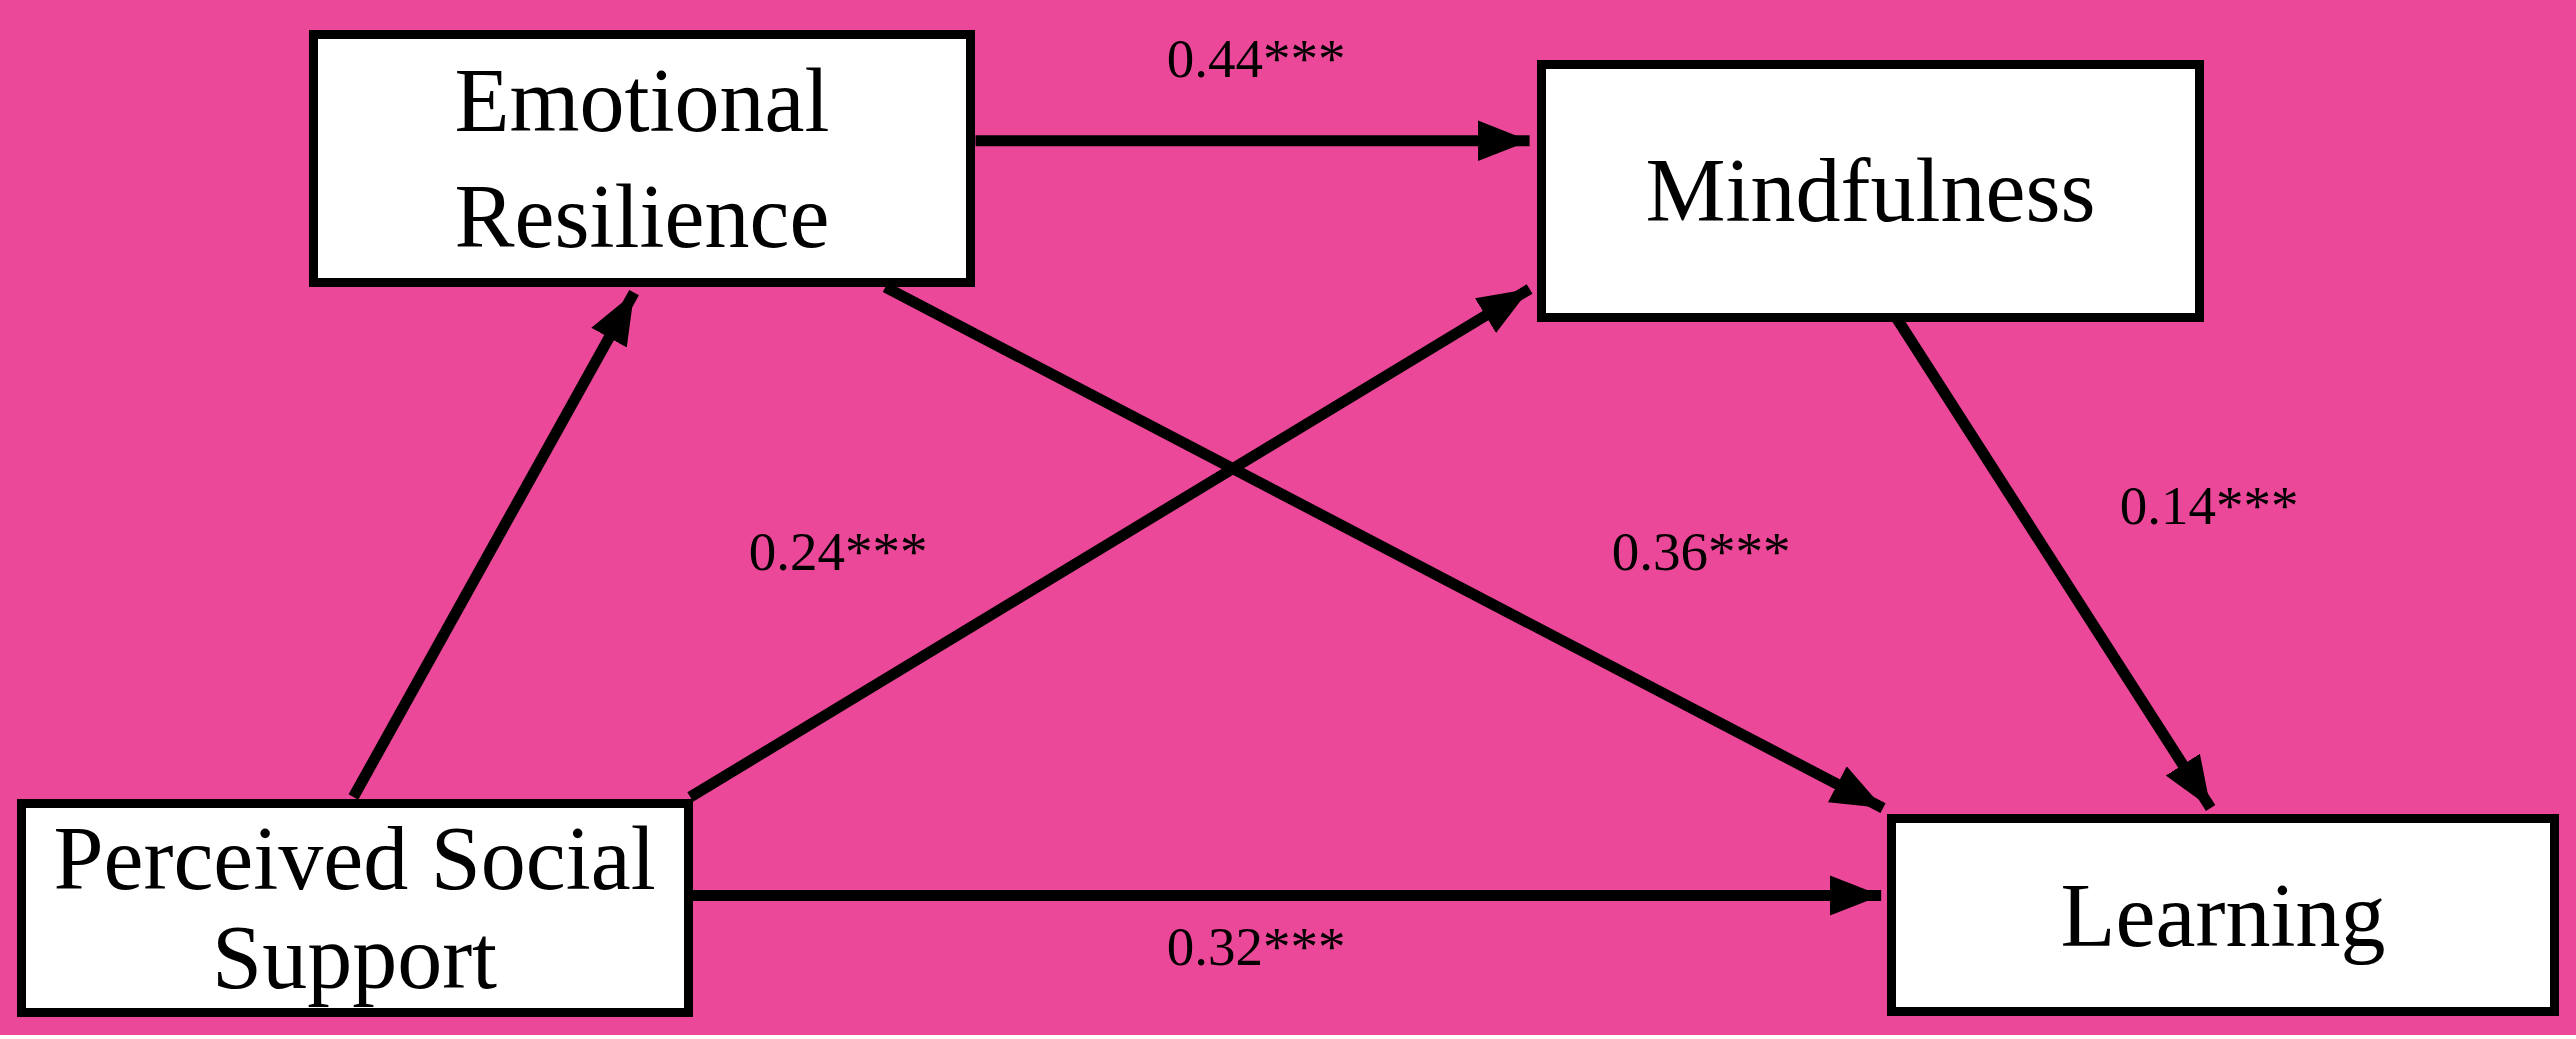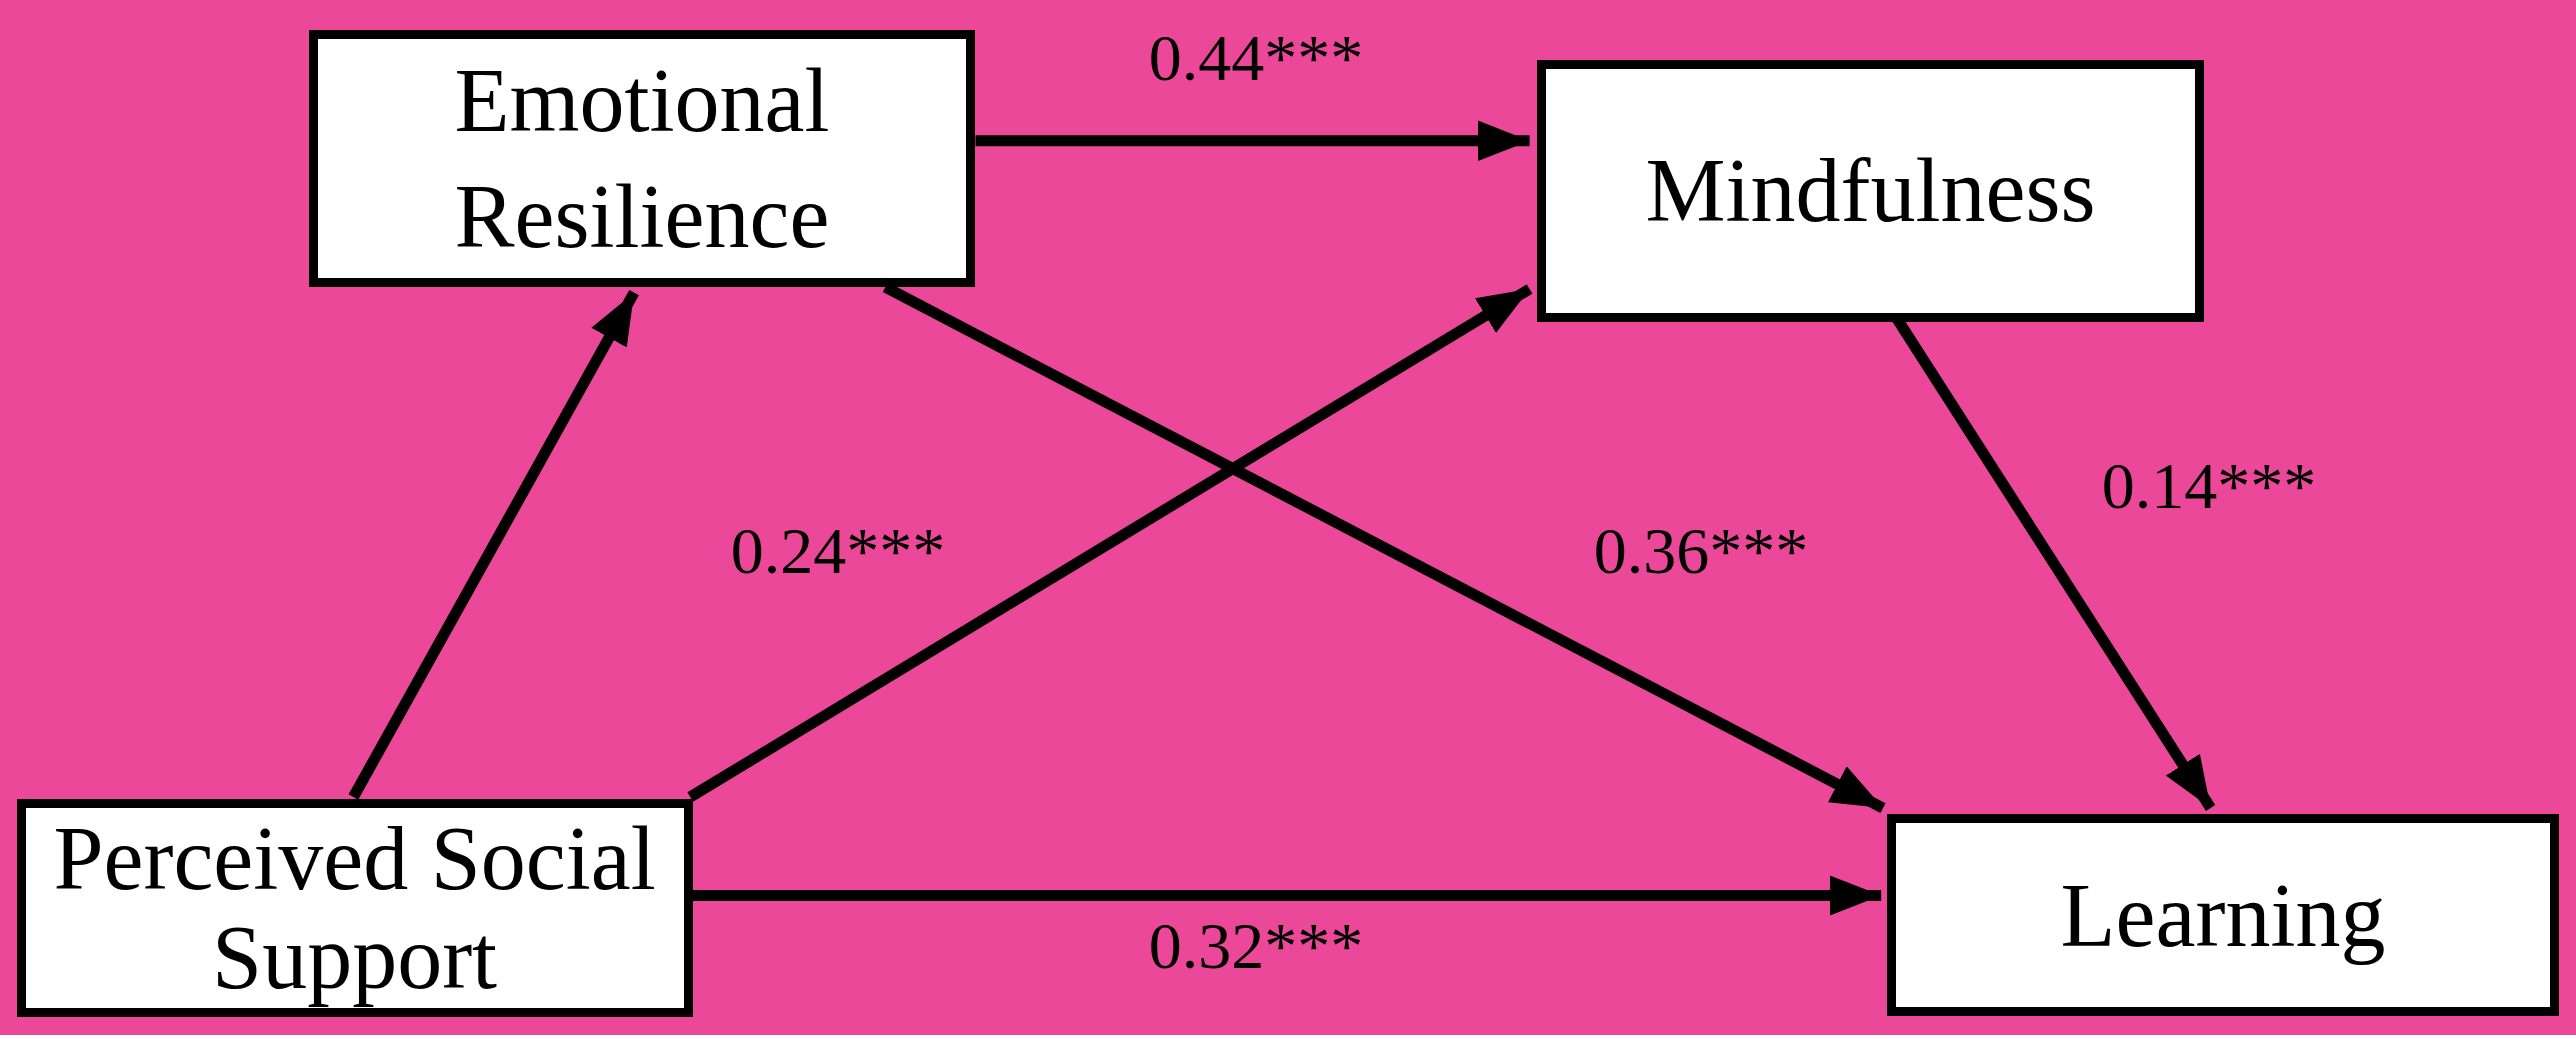--- a/index.html
+++ b/index.html
@@ -44,28 +44,28 @@
   .node.tight {
     line-height: 1.1;
   }
   .node-er { left: 309px; top: 30px;  width: 666px; height: 257px; }
   .node-m  { left: 1537px; top: 20px; width: 667px; height: 262px; margin-top: 40px; }
   .node-pss{ left: 16.6px;  top: 799px; width: 676px; height: 218px; font-family: Liberation Serif, serif; }
   .node-le { left: 1887px; top: 814px; width: 672px; height: 202px; text-align: right; }
   .coef {
     position: absolute;
     transform: translate(-50%, -50%);
-    font-size: 66px;
+    font-size: 55px;
     white-space: nowrap;
   }
   .coef-er-m  { left: 1256px; top: 58px;  }
   .coef-pss-er{ left: 354px;  top: 504px; }
   .coef-pss-m { left: 838px;  top: 551px; }
   .coef-er-le { left: 1683px; top: 551px; margin-left: 18px; }
-  .coef-m-le  { left: 2209px; top: 486px; }
+  .coef-m-le  { left: 2209px; top: 505px; }
   .coef-pss-le{ left: 1256px; top: 946px; }
 </style>
 </head>
 <body>
 
 <div class="canvas">
 
   <svg class="arrows-layer" viewBox="0 0 2799 1130" xmlns="http://www.w3.org/2000/svg">
     <defs>
       <marker id="arrowhead" markerUnits="userSpaceOnUse" markerWidth="60" markerHeight="48" refX="56" refY="24" orient="auto">

